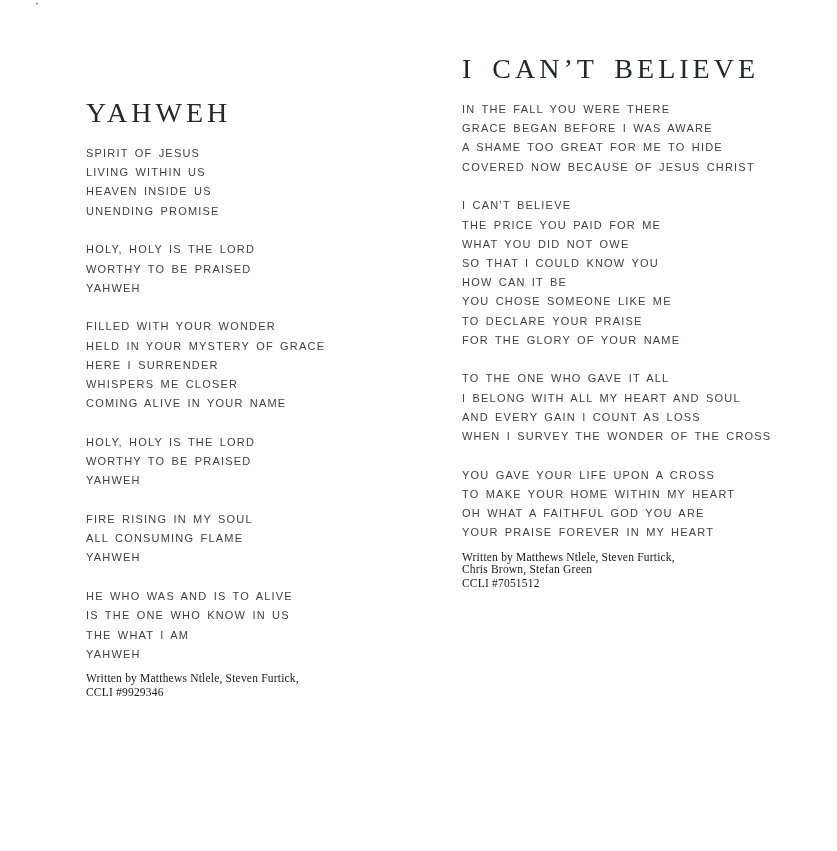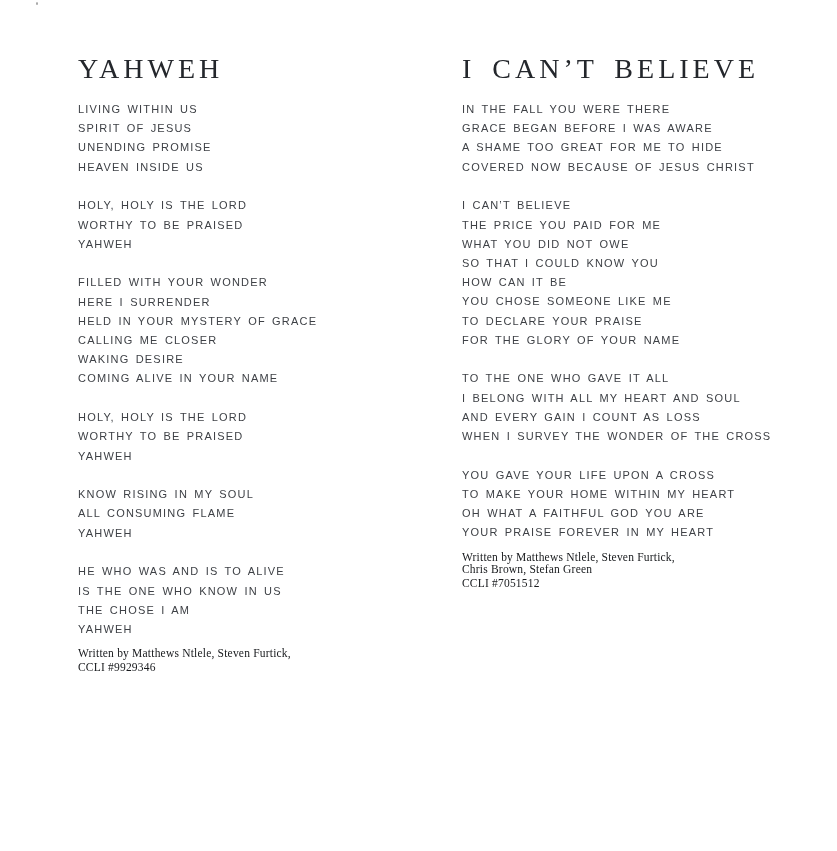--- a/index.html
+++ b/index.html
@@ -22,21 +22,21 @@
     height: 3px;
     background: #8f8f8f;
     border-radius: 50%;
     opacity: 0.8;
   }
   .song-column {
     position: absolute;
     top: 54px;
     width: 384px;
   }
-  .song-column.left  { left: 78px; }
+  .song-column.left  { left: 86px; margin-top: 44px; }
   .song-column.right { left: 462px; }
   .song-title {
     margin: 0 0 16px 0;
     font-family: "Liberation Serif", "DejaVu Serif", serif;
     font-weight: 500;
     font-size: 28px;
     line-height: 30px;
     letter-spacing: 4px;
     word-spacing: 6px;
     color: #24272c;
@@ -75,52 +75,51 @@
 <body>
 
 <div class="page">
 
   <div class="speck"></div>
 
   <section class="song-column left">
     <h1 class="song-title">YAHWEH</h1>
     <div class="lyrics">
         <div class="stanza">
+          <p class="line">SPIRIT OF JESUS</p>
           <p class="line">LIVING WITHIN US</p>
-          <p class="line">SPIRIT OF JESUS</p>
+          <p class="line">HEAVEN INSIDE US</p>
           <p class="line">UNENDING PROMISE</p>
-          <p class="line">HEAVEN INSIDE US</p>
         </div>
         <div class="stanza">
           <p class="line">HOLY, HOLY IS THE LORD</p>
           <p class="line">WORTHY TO BE PRAISED</p>
           <p class="line">YAHWEH</p>
         </div>
         <div class="stanza">
           <p class="line">FILLED WITH YOUR WONDER</p>
+          <p class="line">HELD IN YOUR MYSTERY OF GRACE</p>
           <p class="line">HERE I SURRENDER</p>
-          <p class="line">HELD IN YOUR MYSTERY OF GRACE</p>
-          <p class="line">CALLING ME CLOSER</p>
-          <p class="line">WAKING DESIRE</p>
+          <p class="line">WHISPERS ME CLOSER</p>
           <p class="line">COMING ALIVE IN YOUR NAME</p>
         </div>
         <div class="stanza">
           <p class="line">HOLY, HOLY IS THE LORD</p>
           <p class="line">WORTHY TO BE PRAISED</p>
           <p class="line">YAHWEH</p>
         </div>
         <div class="stanza">
-          <p class="line">KNOW RISING IN MY SOUL</p>
+          <p class="line">FIRE RISING IN MY SOUL</p>
           <p class="line">ALL CONSUMING FLAME</p>
           <p class="line">YAHWEH</p>
         </div>
         <div class="stanza">
           <p class="line">HE WHO WAS AND IS TO ALIVE</p>
           <p class="line">IS THE ONE WHO KNOW IN US</p>
-          <p class="line">THE CHOSE I AM</p>
+          <p class="line">THE WHAT I AM</p>
           <p class="line">YAHWEH</p>
         </div>
       </div>
     <div class="credits">
         <p class="credit-line">Written by Matthews Ntlele, Steven Furtick,</p>
         <p class="credit-line ccli">CCLI #9929346</p>
       </div>
   </section>
 
   <section class="song-column right">

